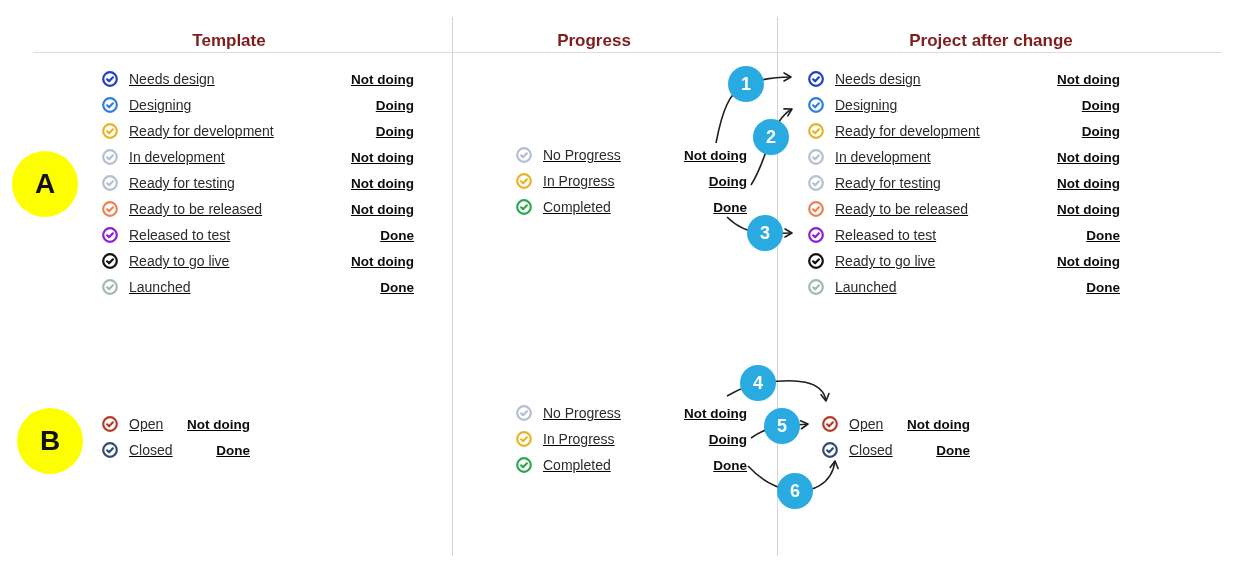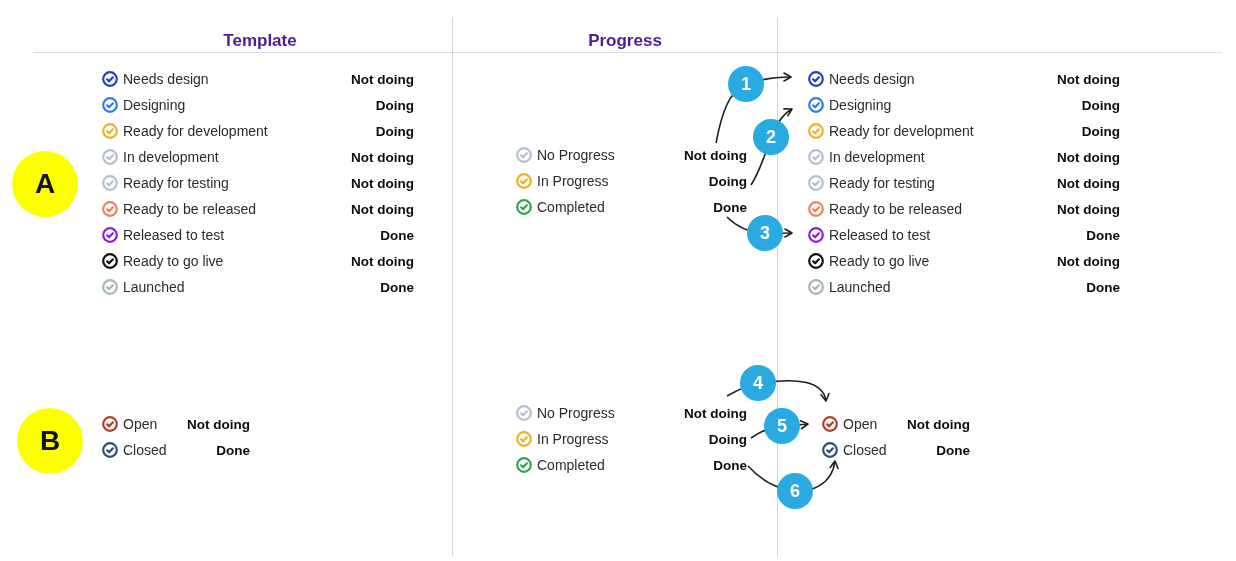--- a/index.html
+++ b/index.html
@@ -5,39 +5,39 @@
   html,body{margin:0;padding:0;background:#ffffff;}
   #canvas{
     position:relative;
     width:1236px;height:561px;
     background:#ffffff;
     font-family:"Liberation Sans", sans-serif;
     overflow:hidden;
   }
   .col-header{
     position:absolute;top:31px;transform:translateX(-50%);
-    font-size:17px;font-weight:bold;color:#4c1d95;white-space:nowrap;margin-left:31px;
+    font-size:17px;font-weight:bold;color:#7f1d1d;white-space:nowrap;
   }
   #header-template{left:229px;}
   #header-project{left:594px;}
   #header-after{left:991px;}
   .divider-h{position:absolute;left:33px;top:52px;width:1189px;height:1px;background:#dcdcdc;}
   .divider-v{position:absolute;top:17px;width:1px;height:539px;background:#d4d4d4;}
   #divider-v1{left:452px;}
   #divider-v2{left:777px;}
 
   .status-block{position:absolute;display:flex;flex-direction:column;}
   #template-a{left:102px;top:66px;width:312px;}
   #project-a{left:516px;top:142px;width:231px;}
   #after-a{left:808px;top:66px;width:312px;}
   #template-b{left:102px;top:411px;width:148px;}
   #project-b{left:516px;top:400px;width:231px;}
   #after-b{left:822px;top:411px;width:148px;}
 
-  .status-row{display:flex;align-items:center;height:26px;gap:5px;}
+  .status-row{display:flex;align-items:center;height:26px;gap:11px;text-decoration:underline;}
   .status-icon{width:16px;height:16px;flex:none;display:block;}
   .status-icon svg{display:block;}
   .status-name{font-size:14px;color:#2b2b2b;white-space:nowrap;}
   .row-spacer{flex:1;}
   .status-mapping{font-size:13.5px;font-weight:bold;color:#0c0c0c;white-space:nowrap;}
 
   .group-circle{
     position:absolute;width:66px;height:66px;border-radius:50%;
     background:var(--group-badge,#fdff00);color:#111;
     display:flex;align-items:center;justify-content:center;
@@ -62,20 +62,21 @@
   #arrows-layer{position:absolute;left:0;top:0;pointer-events:none;}
   #arrows-layer path.arrow{fill:none;stroke:#1f1f1f;stroke-width:1.6;}
 </style>
 </head>
 <body>
 
 <div id="canvas">
 
   <div class="col-header" id="header-template">Template</div>
   <div class="col-header" id="header-project">Progress</div>
+  <div class="col-header" id="header-after">Project after change</div>
 
   <div class="divider-h"></div>
   <div class="divider-v" id="divider-v1"></div>
   <div class="divider-v" id="divider-v2"></div>
 
   <svg id="arrows-layer" width="1236" height="561" viewBox="0 0 1236 561">
     <defs>
       <marker id="ah" markerUnits="userSpaceOnUse" markerWidth="12" markerHeight="12" refX="9" refY="6" orient="auto">
         <path d="M2,2 L9,6 L2,10" fill="none" stroke="#1f1f1f" stroke-width="1.6" stroke-linecap="round" stroke-linejoin="round"></path>
       </marker>

